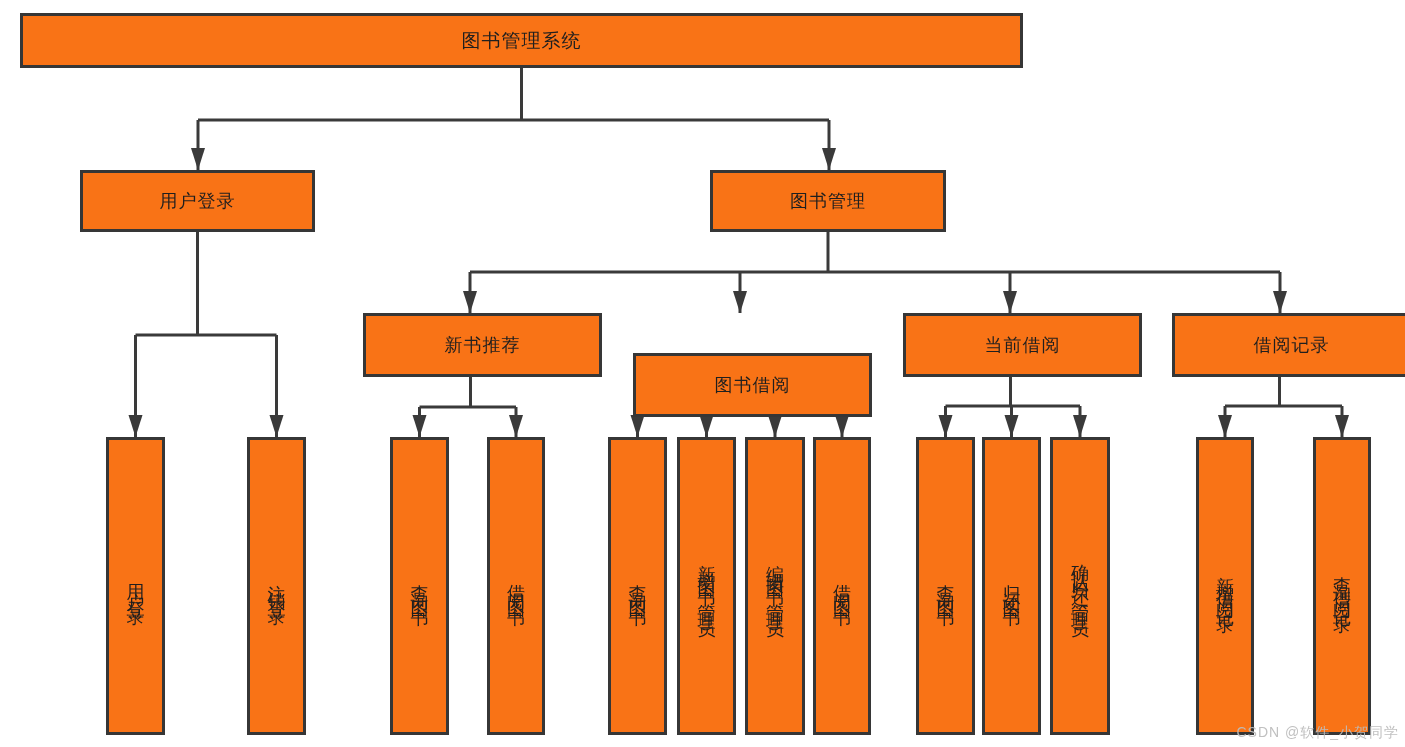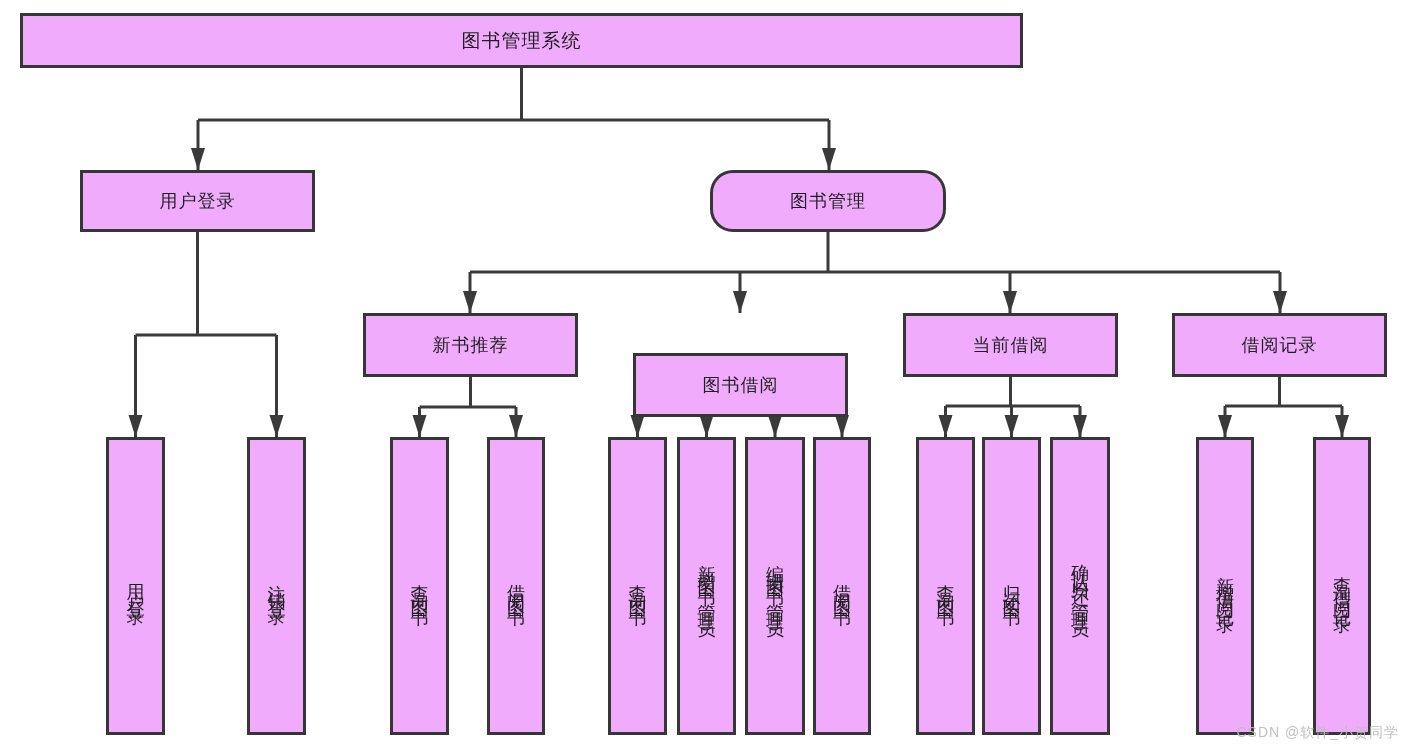--- a/index.html
+++ b/index.html
@@ -4,31 +4,31 @@
 <style>
   html,body { margin:0; padding:0; background:#ffffff; }
   #stage {
     position:relative; width:1405px; height:747px;
     background:#ffffff; overflow:hidden;
     font-family:"Liberation Sans", sans-serif;
     color:#1f1f1f;
   }
   #connectors { position:absolute; left:0; top:0; width:1405px; height:747px; }
   .box {
-    position:absolute; box-sizing:border-box; background:#f0abfc;
+    position:absolute; box-sizing:border-box; background:#f97316;
     border:3px solid #363636;
     display:flex; align-items:center; justify-content:center;
     font-size:18px; font-weight:400; color:#1f1f1f;
     letter-spacing:1px; text-align:right;font-family:Liberation Serif, serif;
   }
   .root  { left:20px;  top:13px;  width:1003px; height:55px; font-size:19px; }
   .l2    { top:170px; height:62px; }
   .l2a   { left:80px;  width:235px; }
-  .l2b   { left:710px; width:236px;border-radius:23px; }
-  .l3    { top:313px; height:64px; width:215px; }
+  .l2b   { left:710px; width:236px; }
+  .l3    { top:313px; height:64px; width:239px; }
   .l3a   { left:363px; }
   .l3b   { left:633px;margin-top:40px; }
   .l3c   { left:903px; }
   .l3d   { left:1172px; }
   .leaf  {
     top:437px; height:298px;
     writing-mode:vertical-rl; text-orientation:mixed;
     letter-spacing:8px; font-size:18px; line-height:1;
     border-width:3px;
   }

